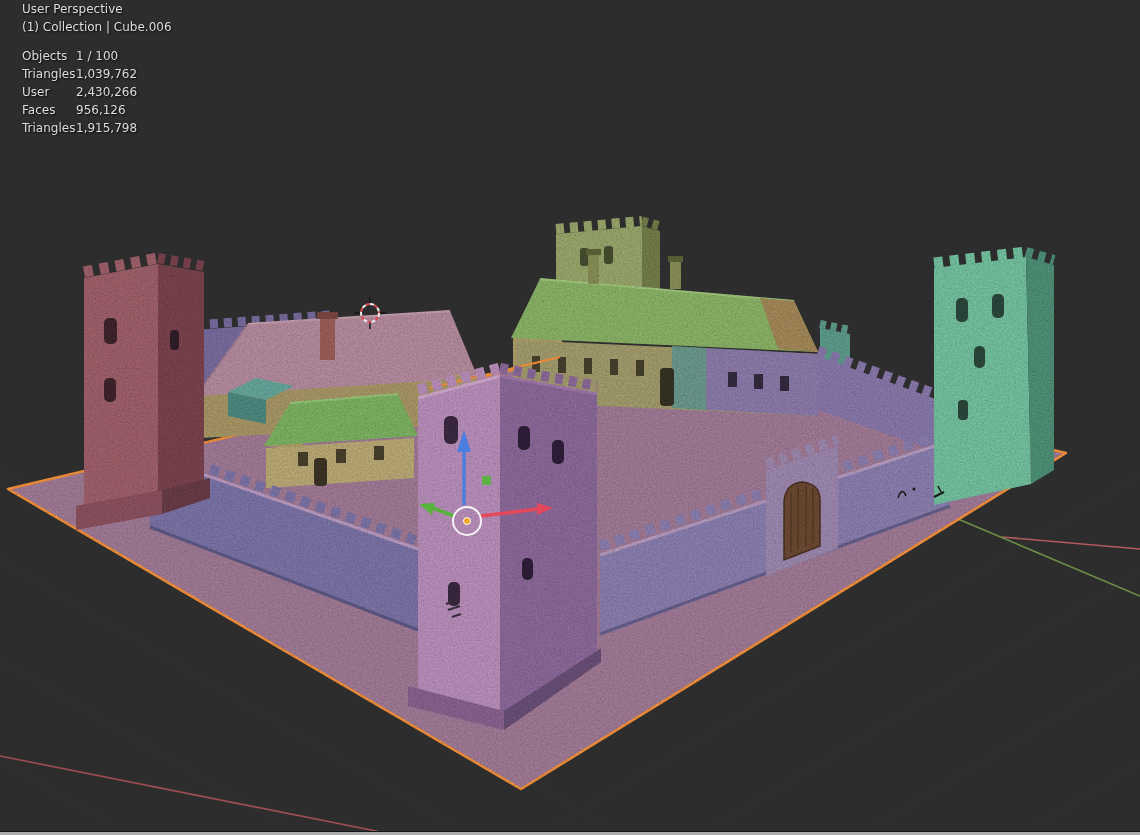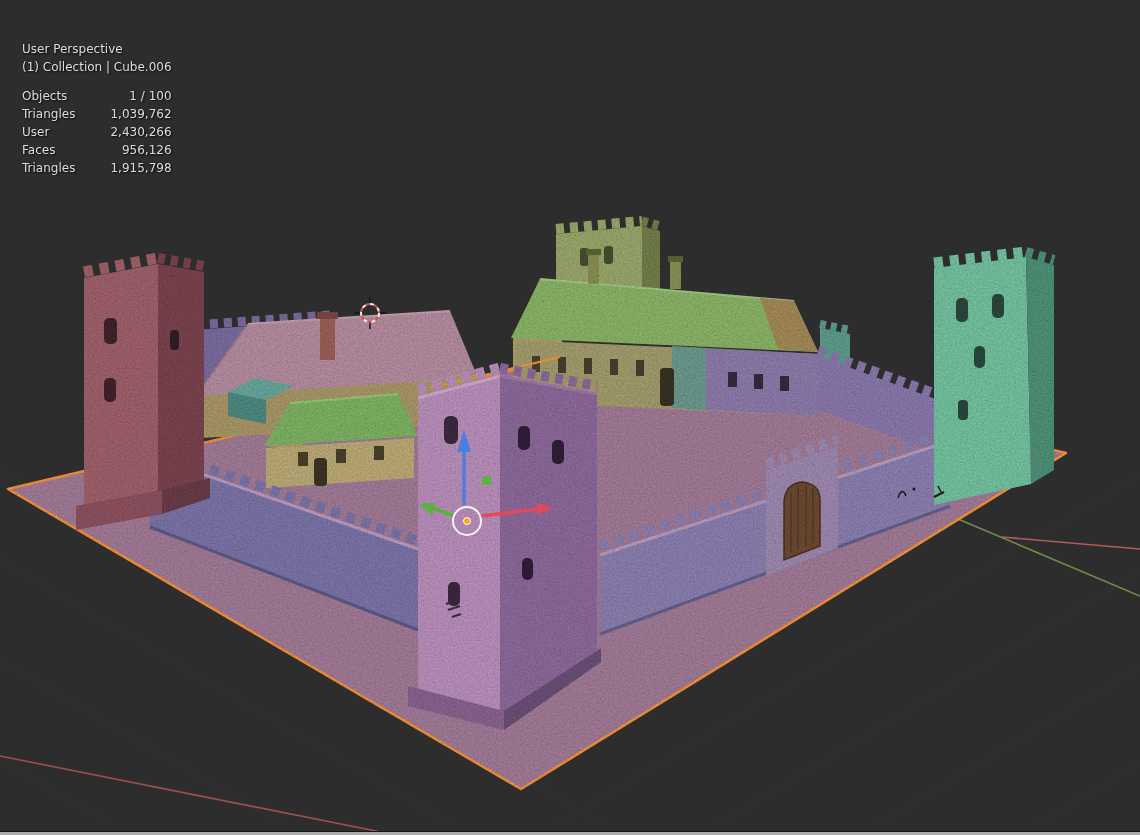--- a/index.html
+++ b/index.html
@@ -8,25 +8,24 @@
     position:relative; width:1140px; height:835px;
     background:#2d2d2d; overflow:hidden;
     font-family:"DejaVu Sans", sans-serif;
   }
   svg.scene { position:absolute; left:0; top:0; display:block; }
   .overlay {
     position:absolute; top:0; left:22px;
     color:#dcdcdc; font-size:12px; line-height:18px;
     text-shadow:1px 1px 2px rgba(0,0,0,0.85);
     user-select:none;
-    margin-top:40px;
   }
   .overlay .view-label { margin-top:0; }
   .stats { margin-top:11px; }
-  .stat-row { display:flex;justify-content:space-between; }
+  .stat-row { display:flex; }
   .stat-label { width:54px; }
   .stat-value { }
   .bottom-strip {
     position:absolute; left:0; bottom:0; width:100%; height:4px;
     background:#ababab; border-top:1px solid #151515;
   }
 </style>
 </head>
 <body>
 

